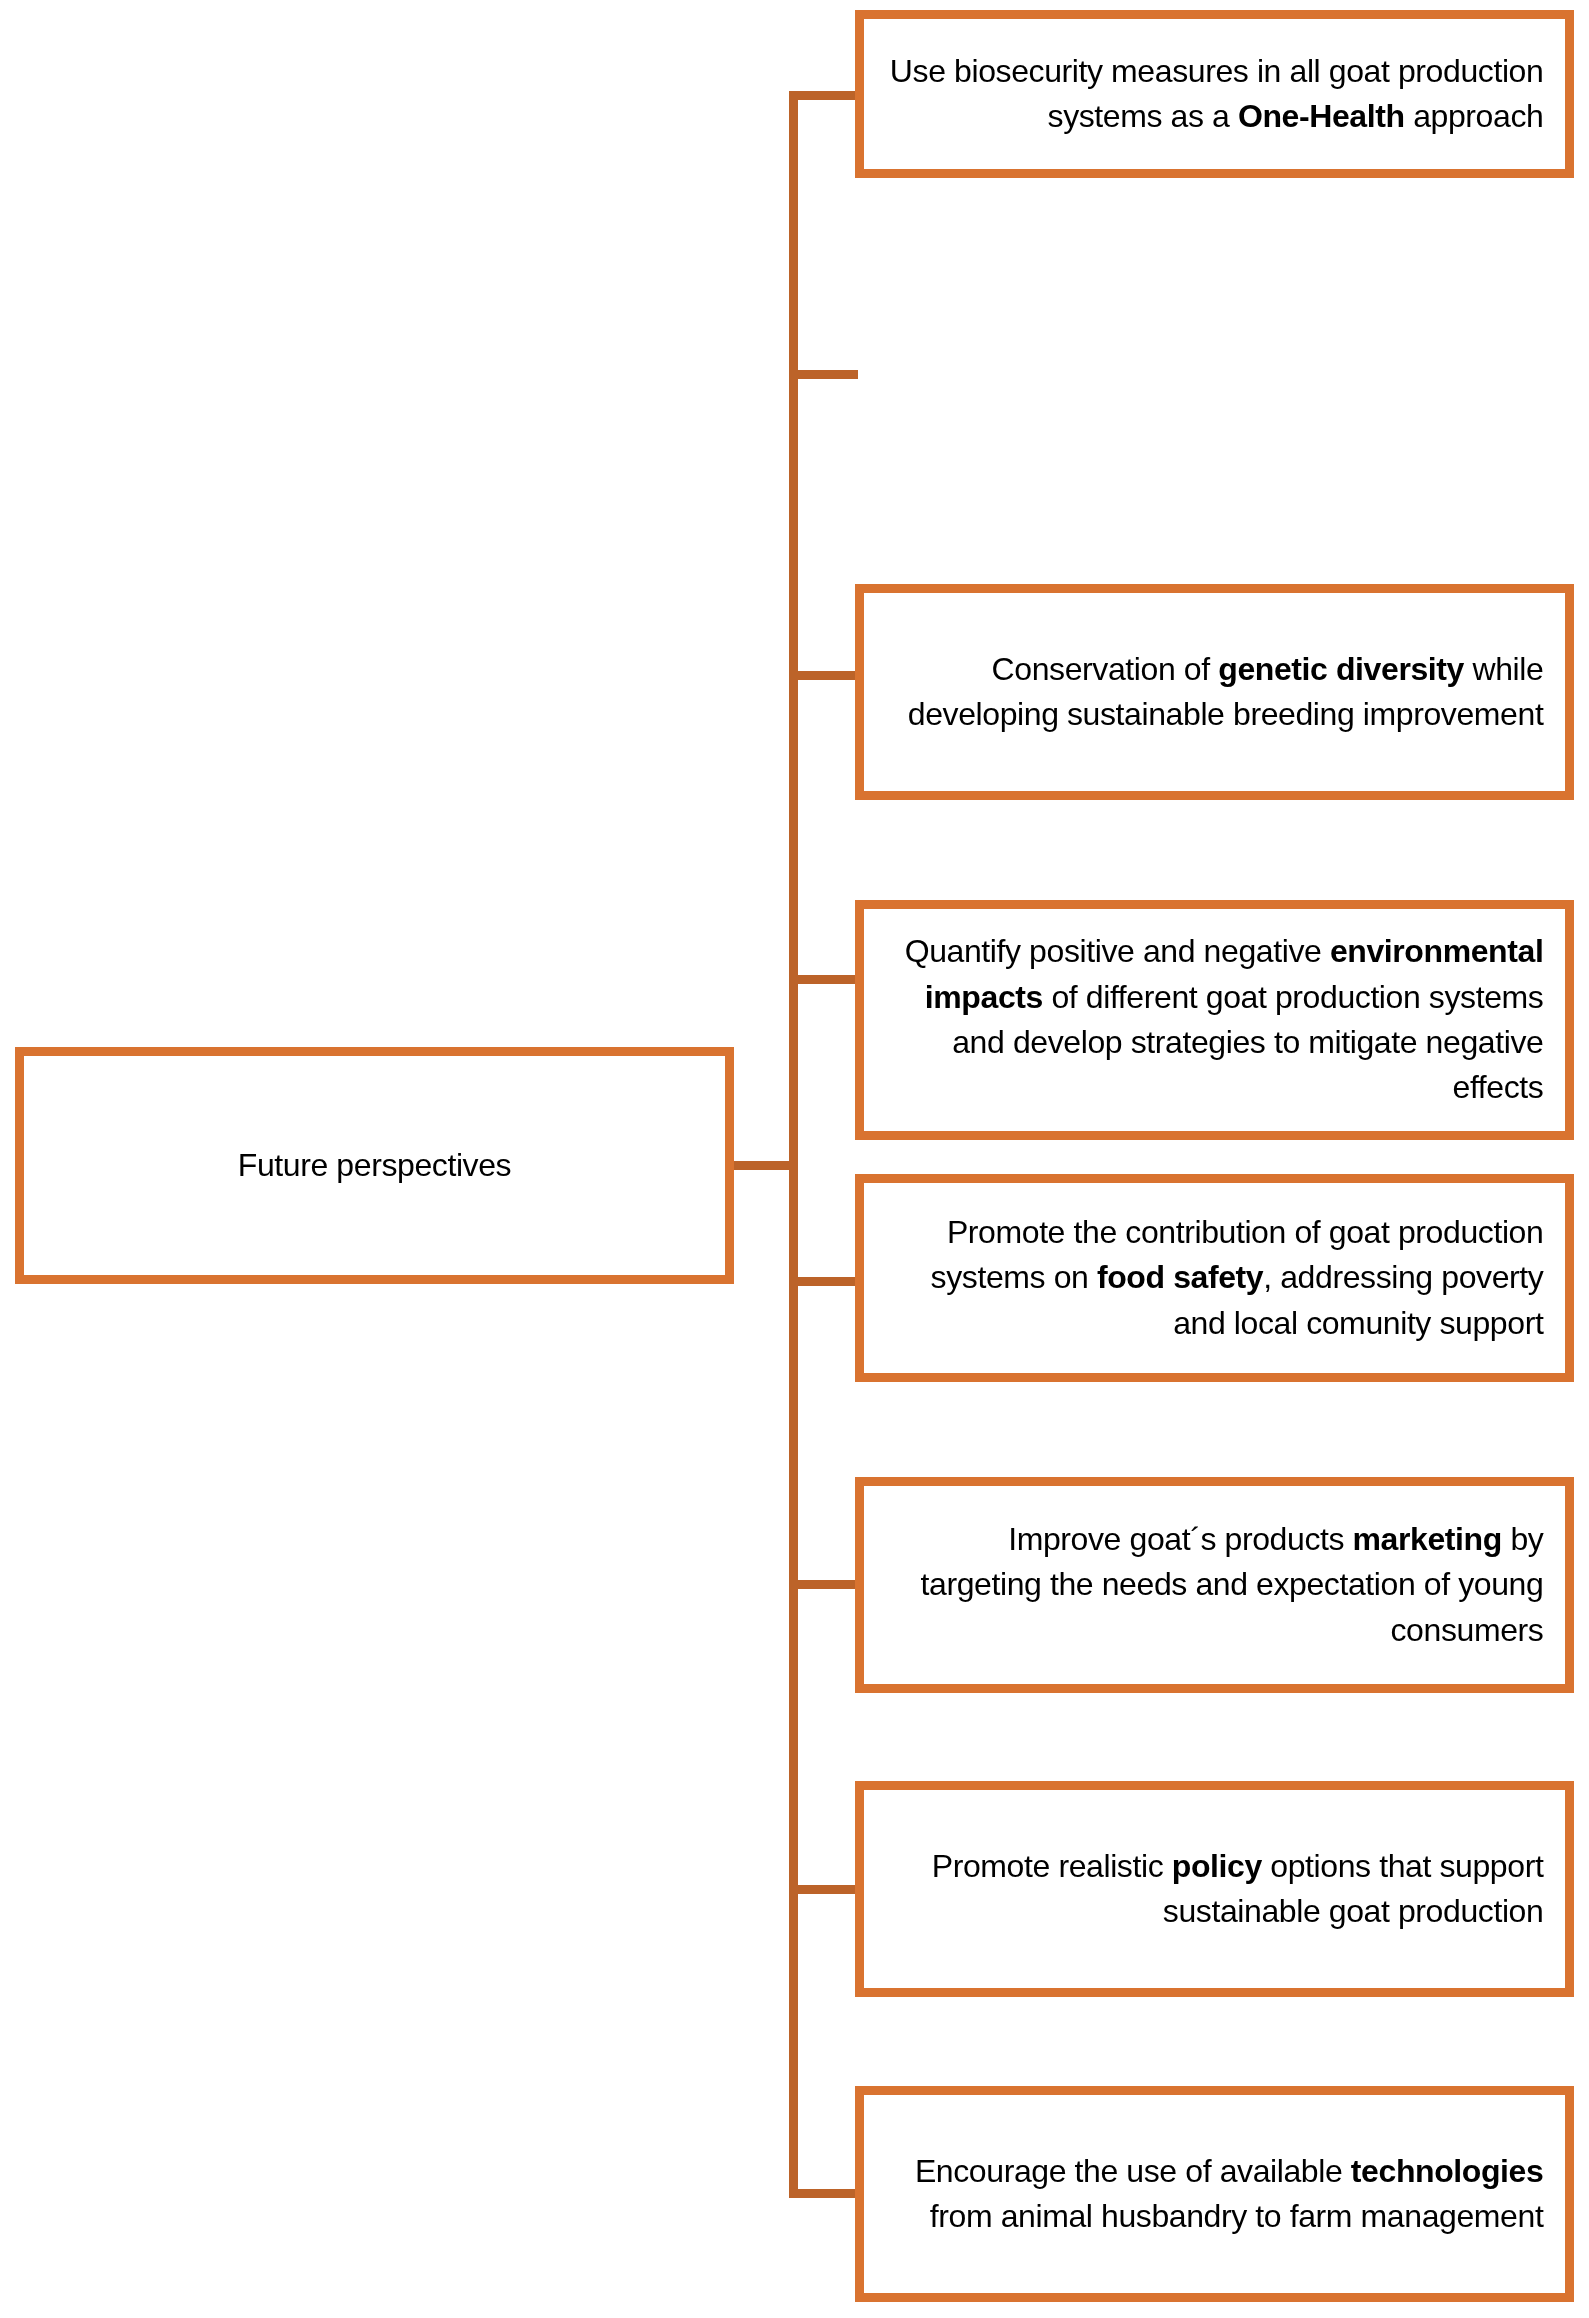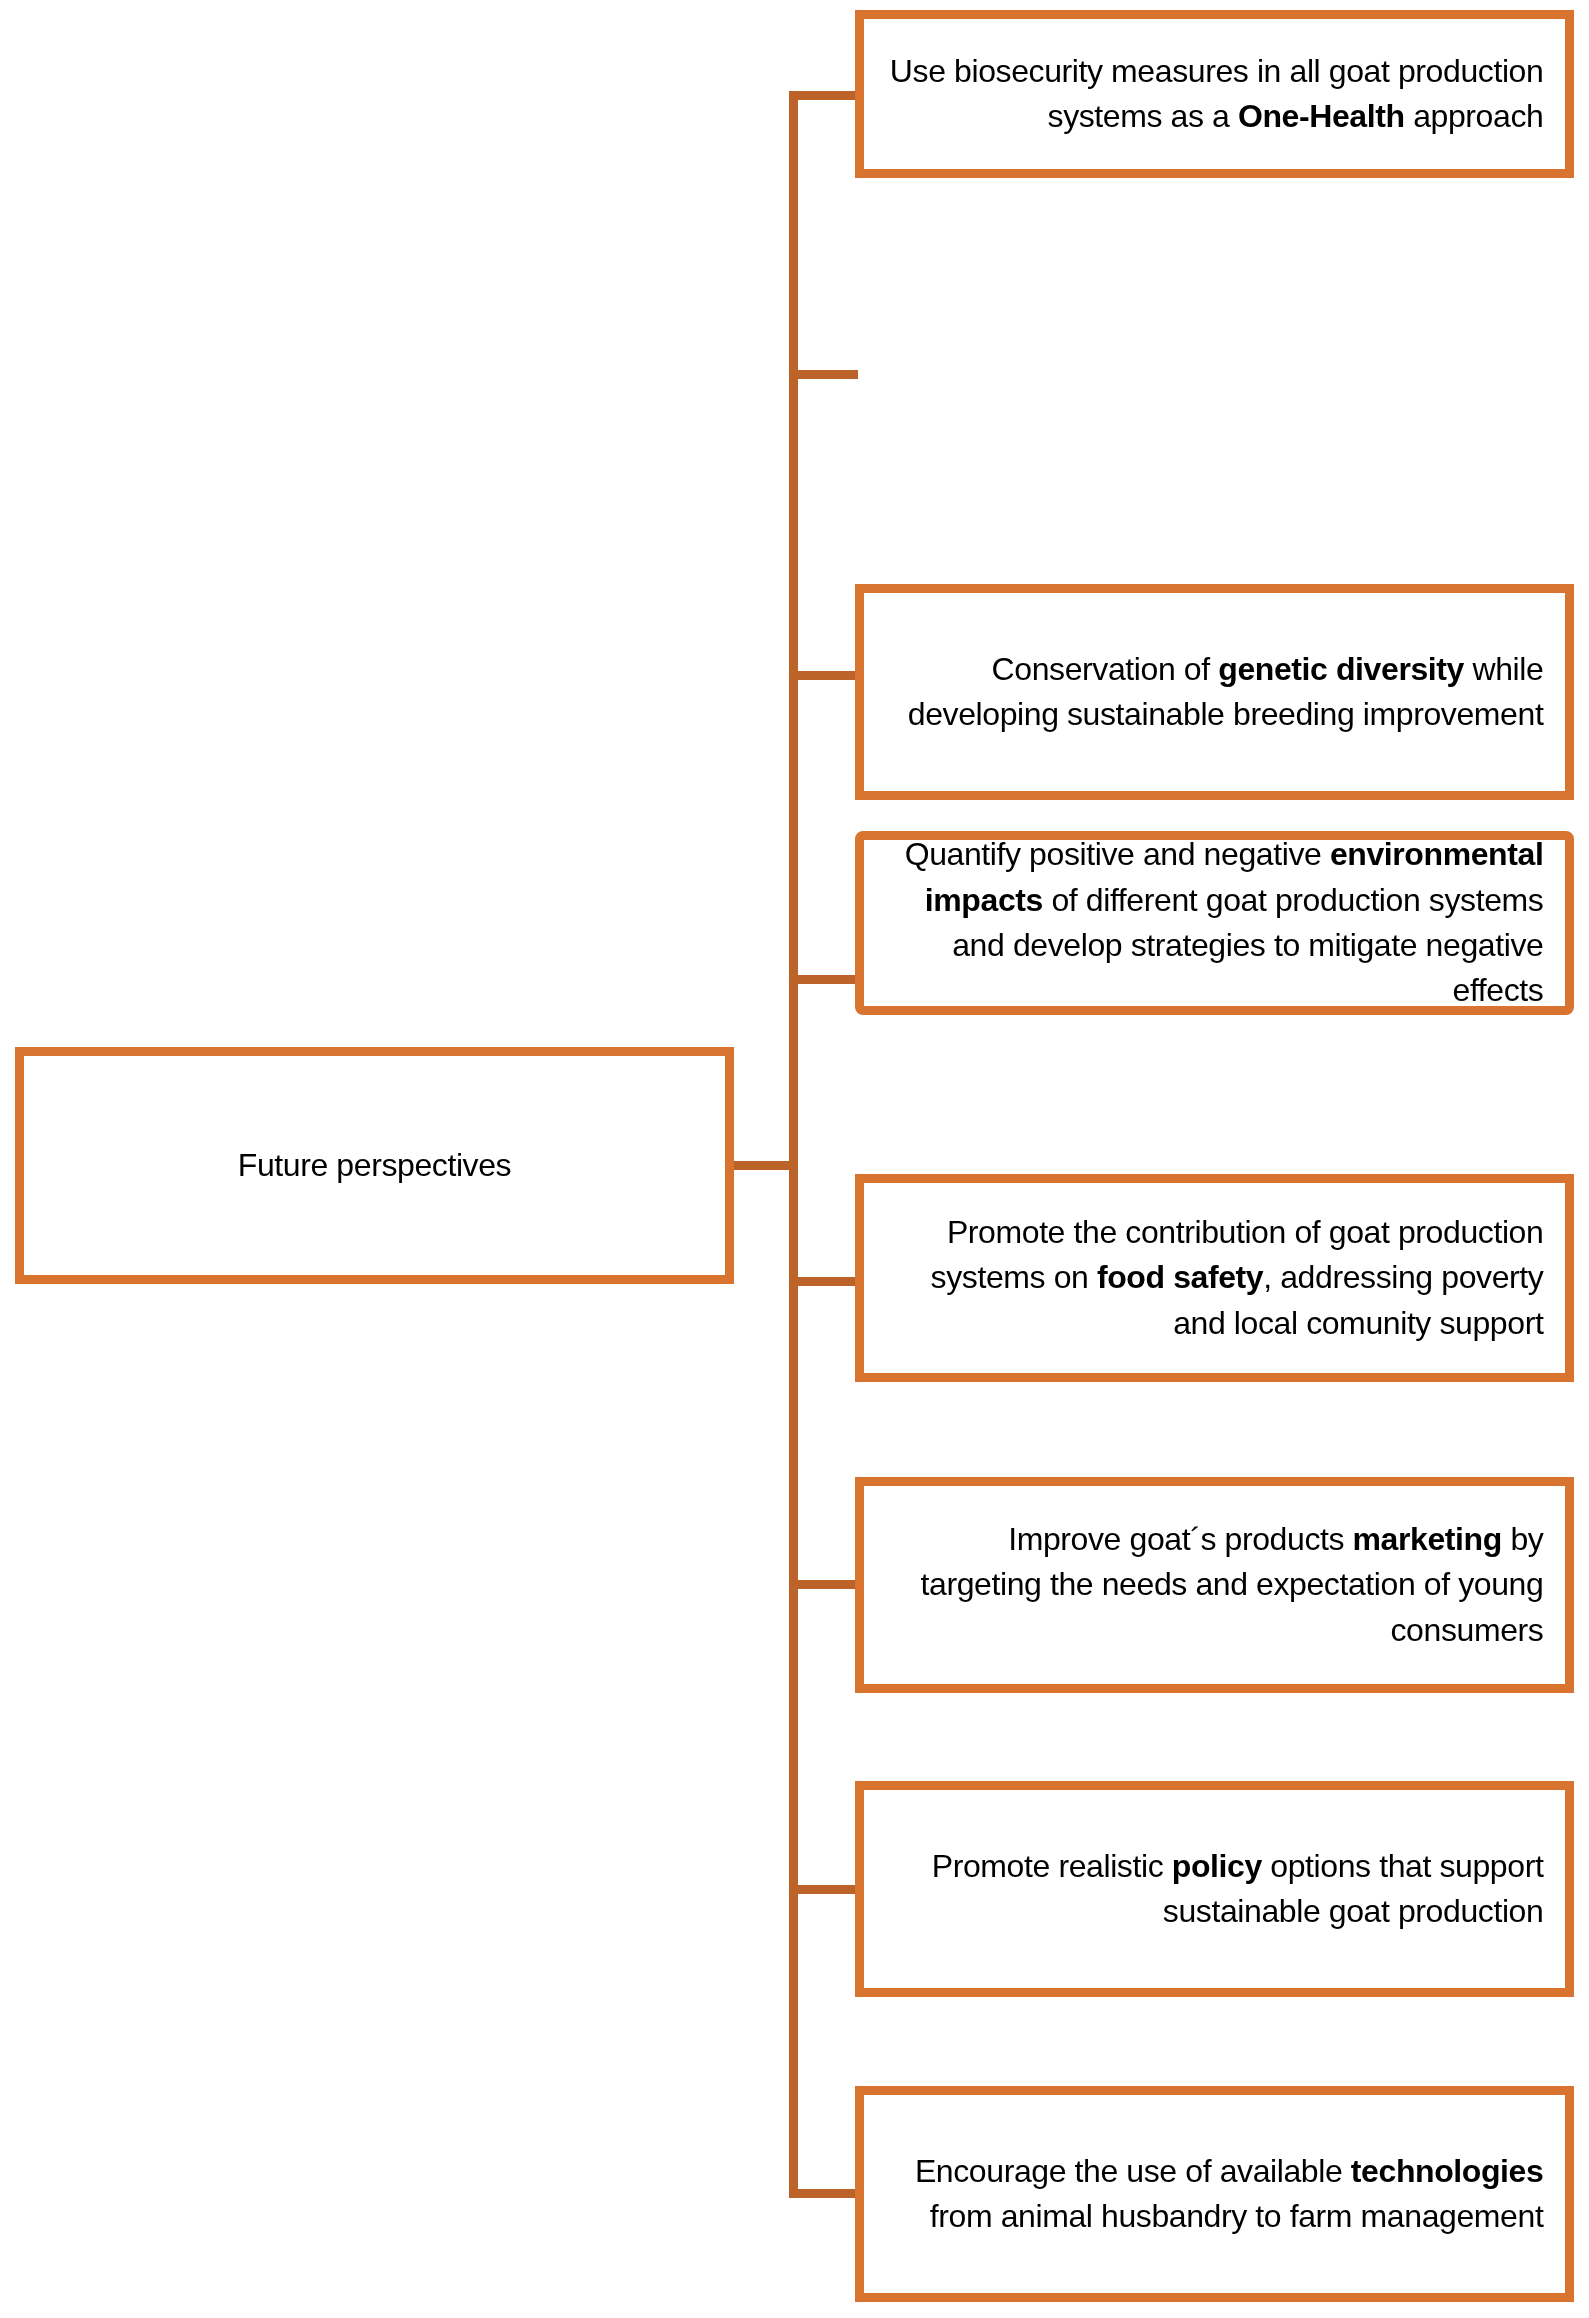--- a/index.html
+++ b/index.html
@@ -37,21 +37,21 @@
   }
   .node b { font-weight: 700; }
   .root-node {
     left: 15px; top: 1047px;
     width: 719px; height: 237px;
   }
   .leaf { left: 855px; width: 719px; }
   .leaf-1 { top: 10px;   height: 168px; }
   .leaf-2 { top: 267px;  height: 216px; }
   .leaf-3 { top: 584px;  height: 216px; }
-  .leaf-4 { top: 831px; height: 184px; border-radius: 8px; }
+  .leaf-4 { top: 900px; height: 240px; }
   .leaf-5 { top: 1174px; height: 208px; }
   .leaf-6 { top: 1477px; height: 216px; }
   .leaf-7 { top: 1781px; height: 216px; }
   .leaf-8 { top: 2086px; height: 216px; }
   .line { position: absolute; background: var(--connector); }
   .spine { left: 789px; top: 91px; width: 8.6px; height: 2107px; }
   .root-branch { left: 732px; top: 1161px; width: 60px; height: 8.6px; }
   .branch { left: 789px; width: 69px; height: 8.6px; }
   .branch-1 { top: 91px; }
   .branch-2 { top: 370px; }

